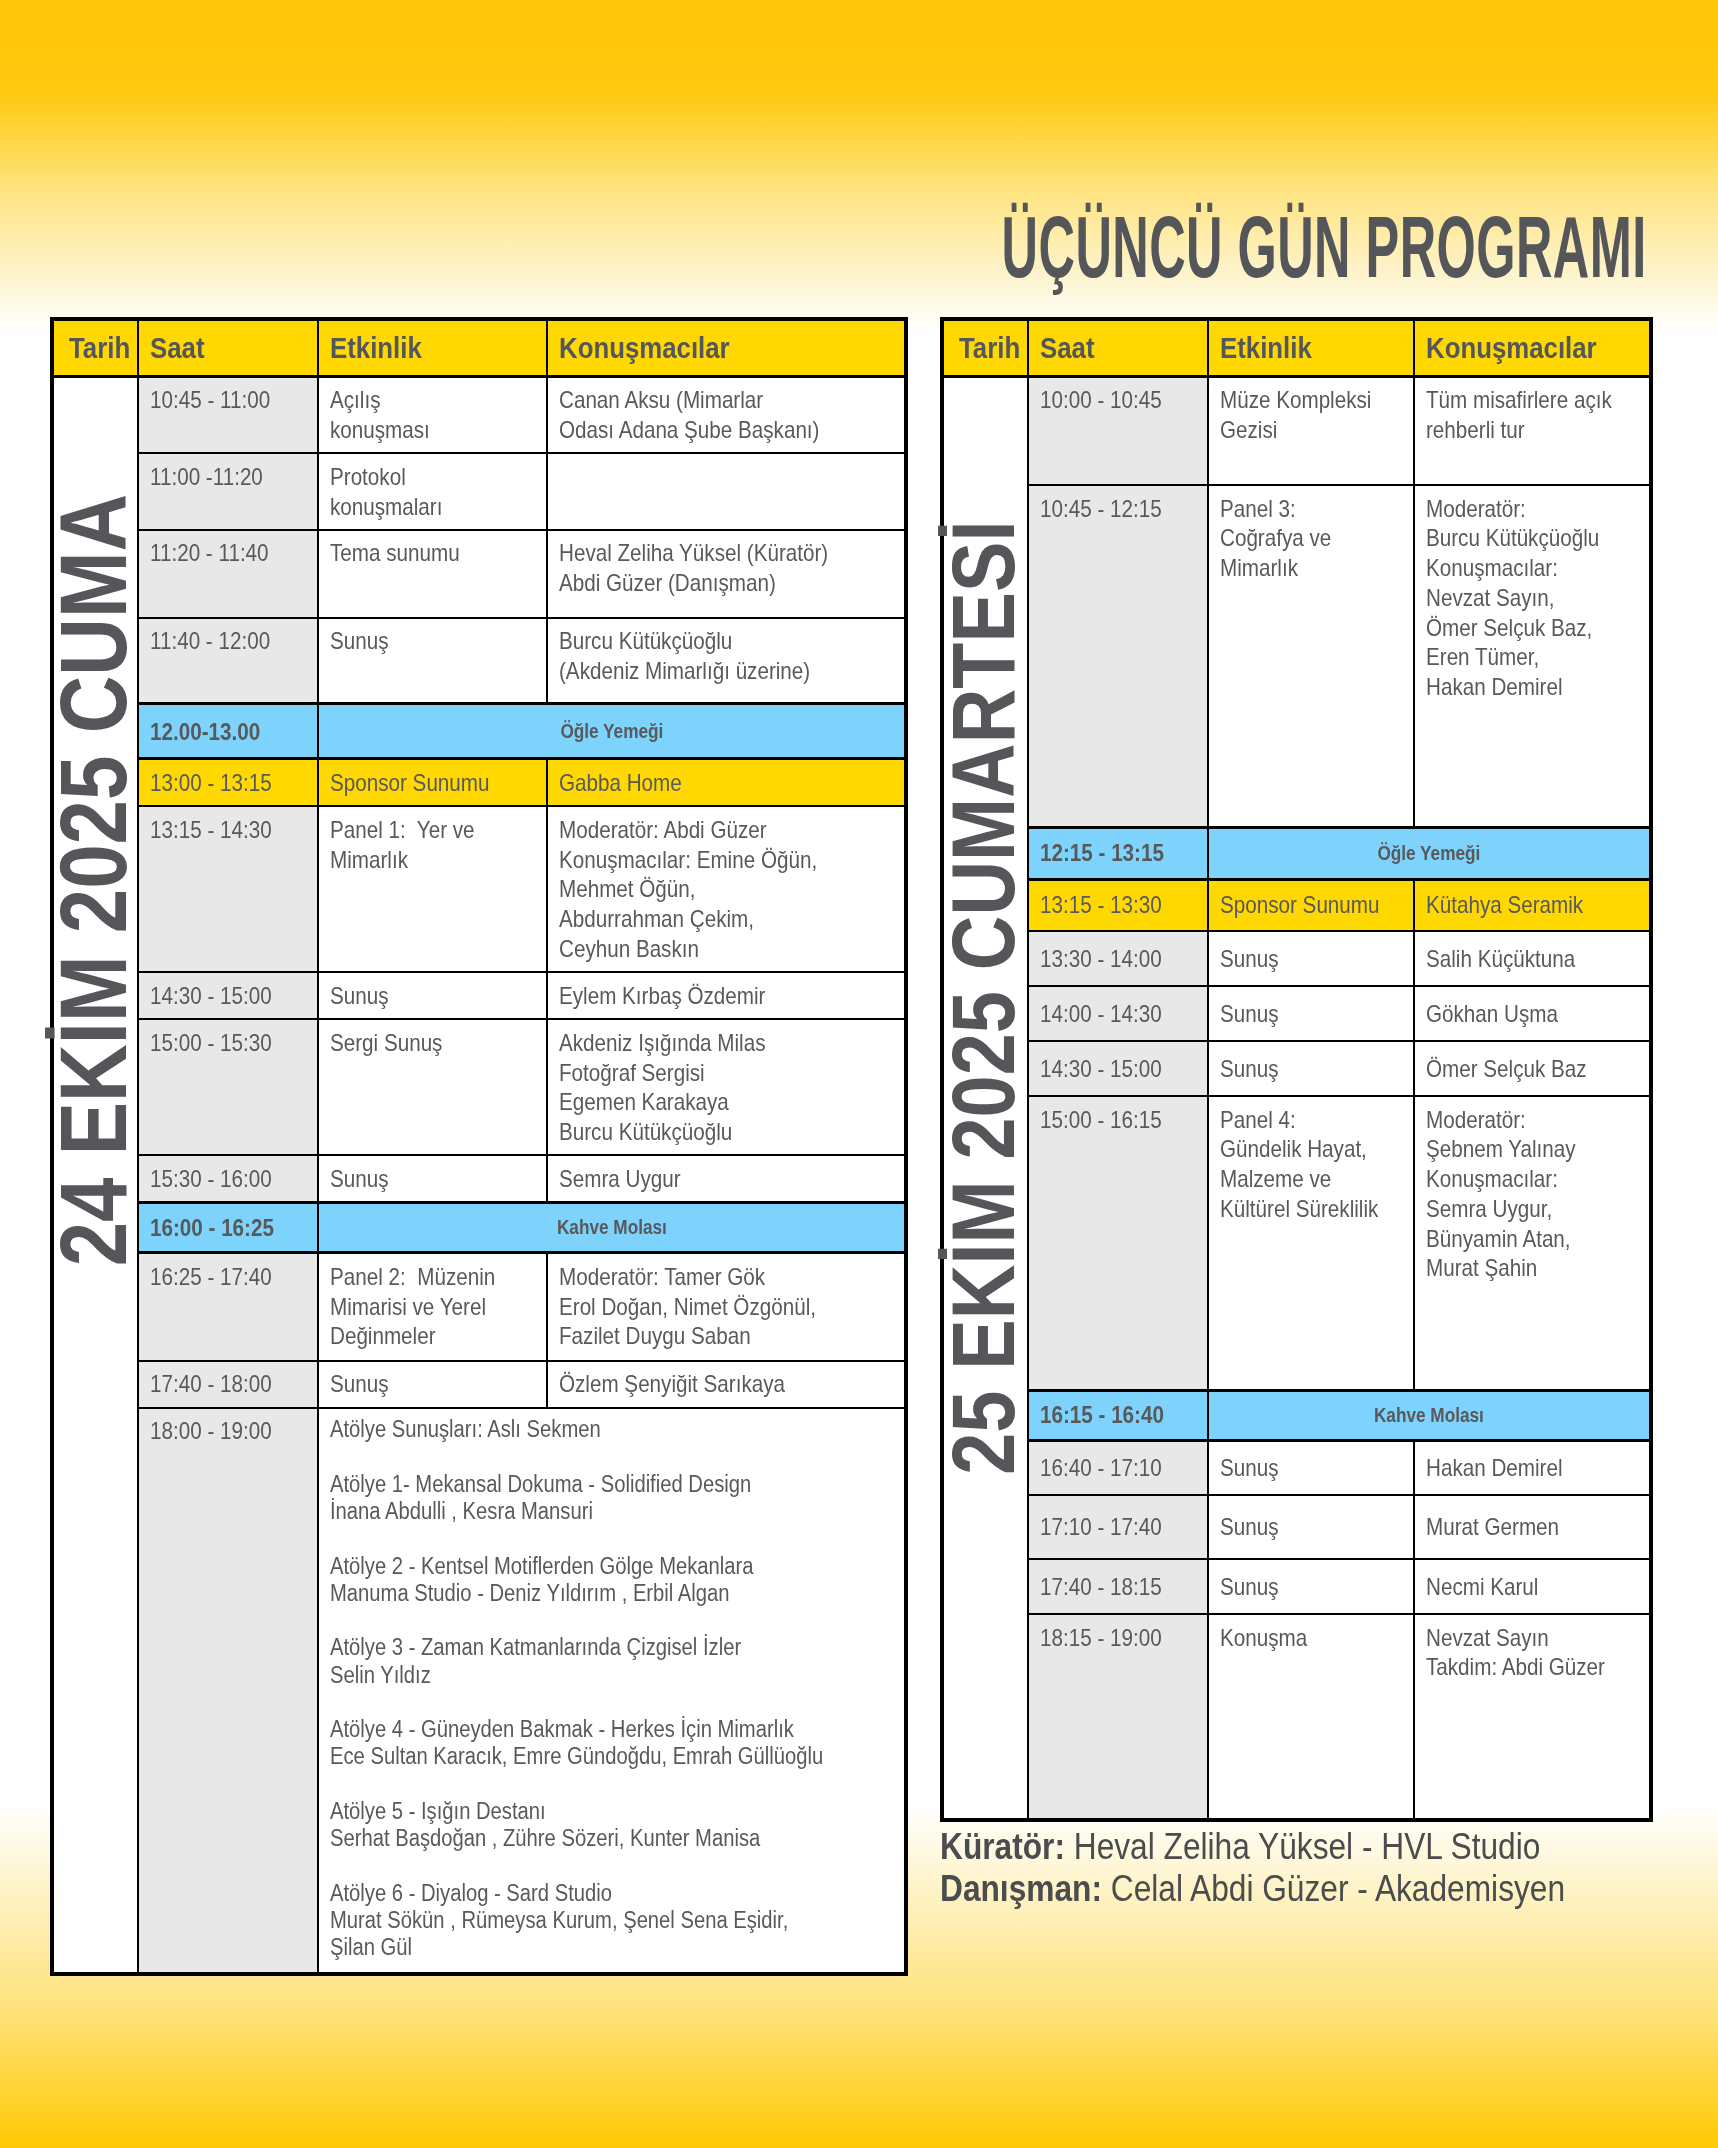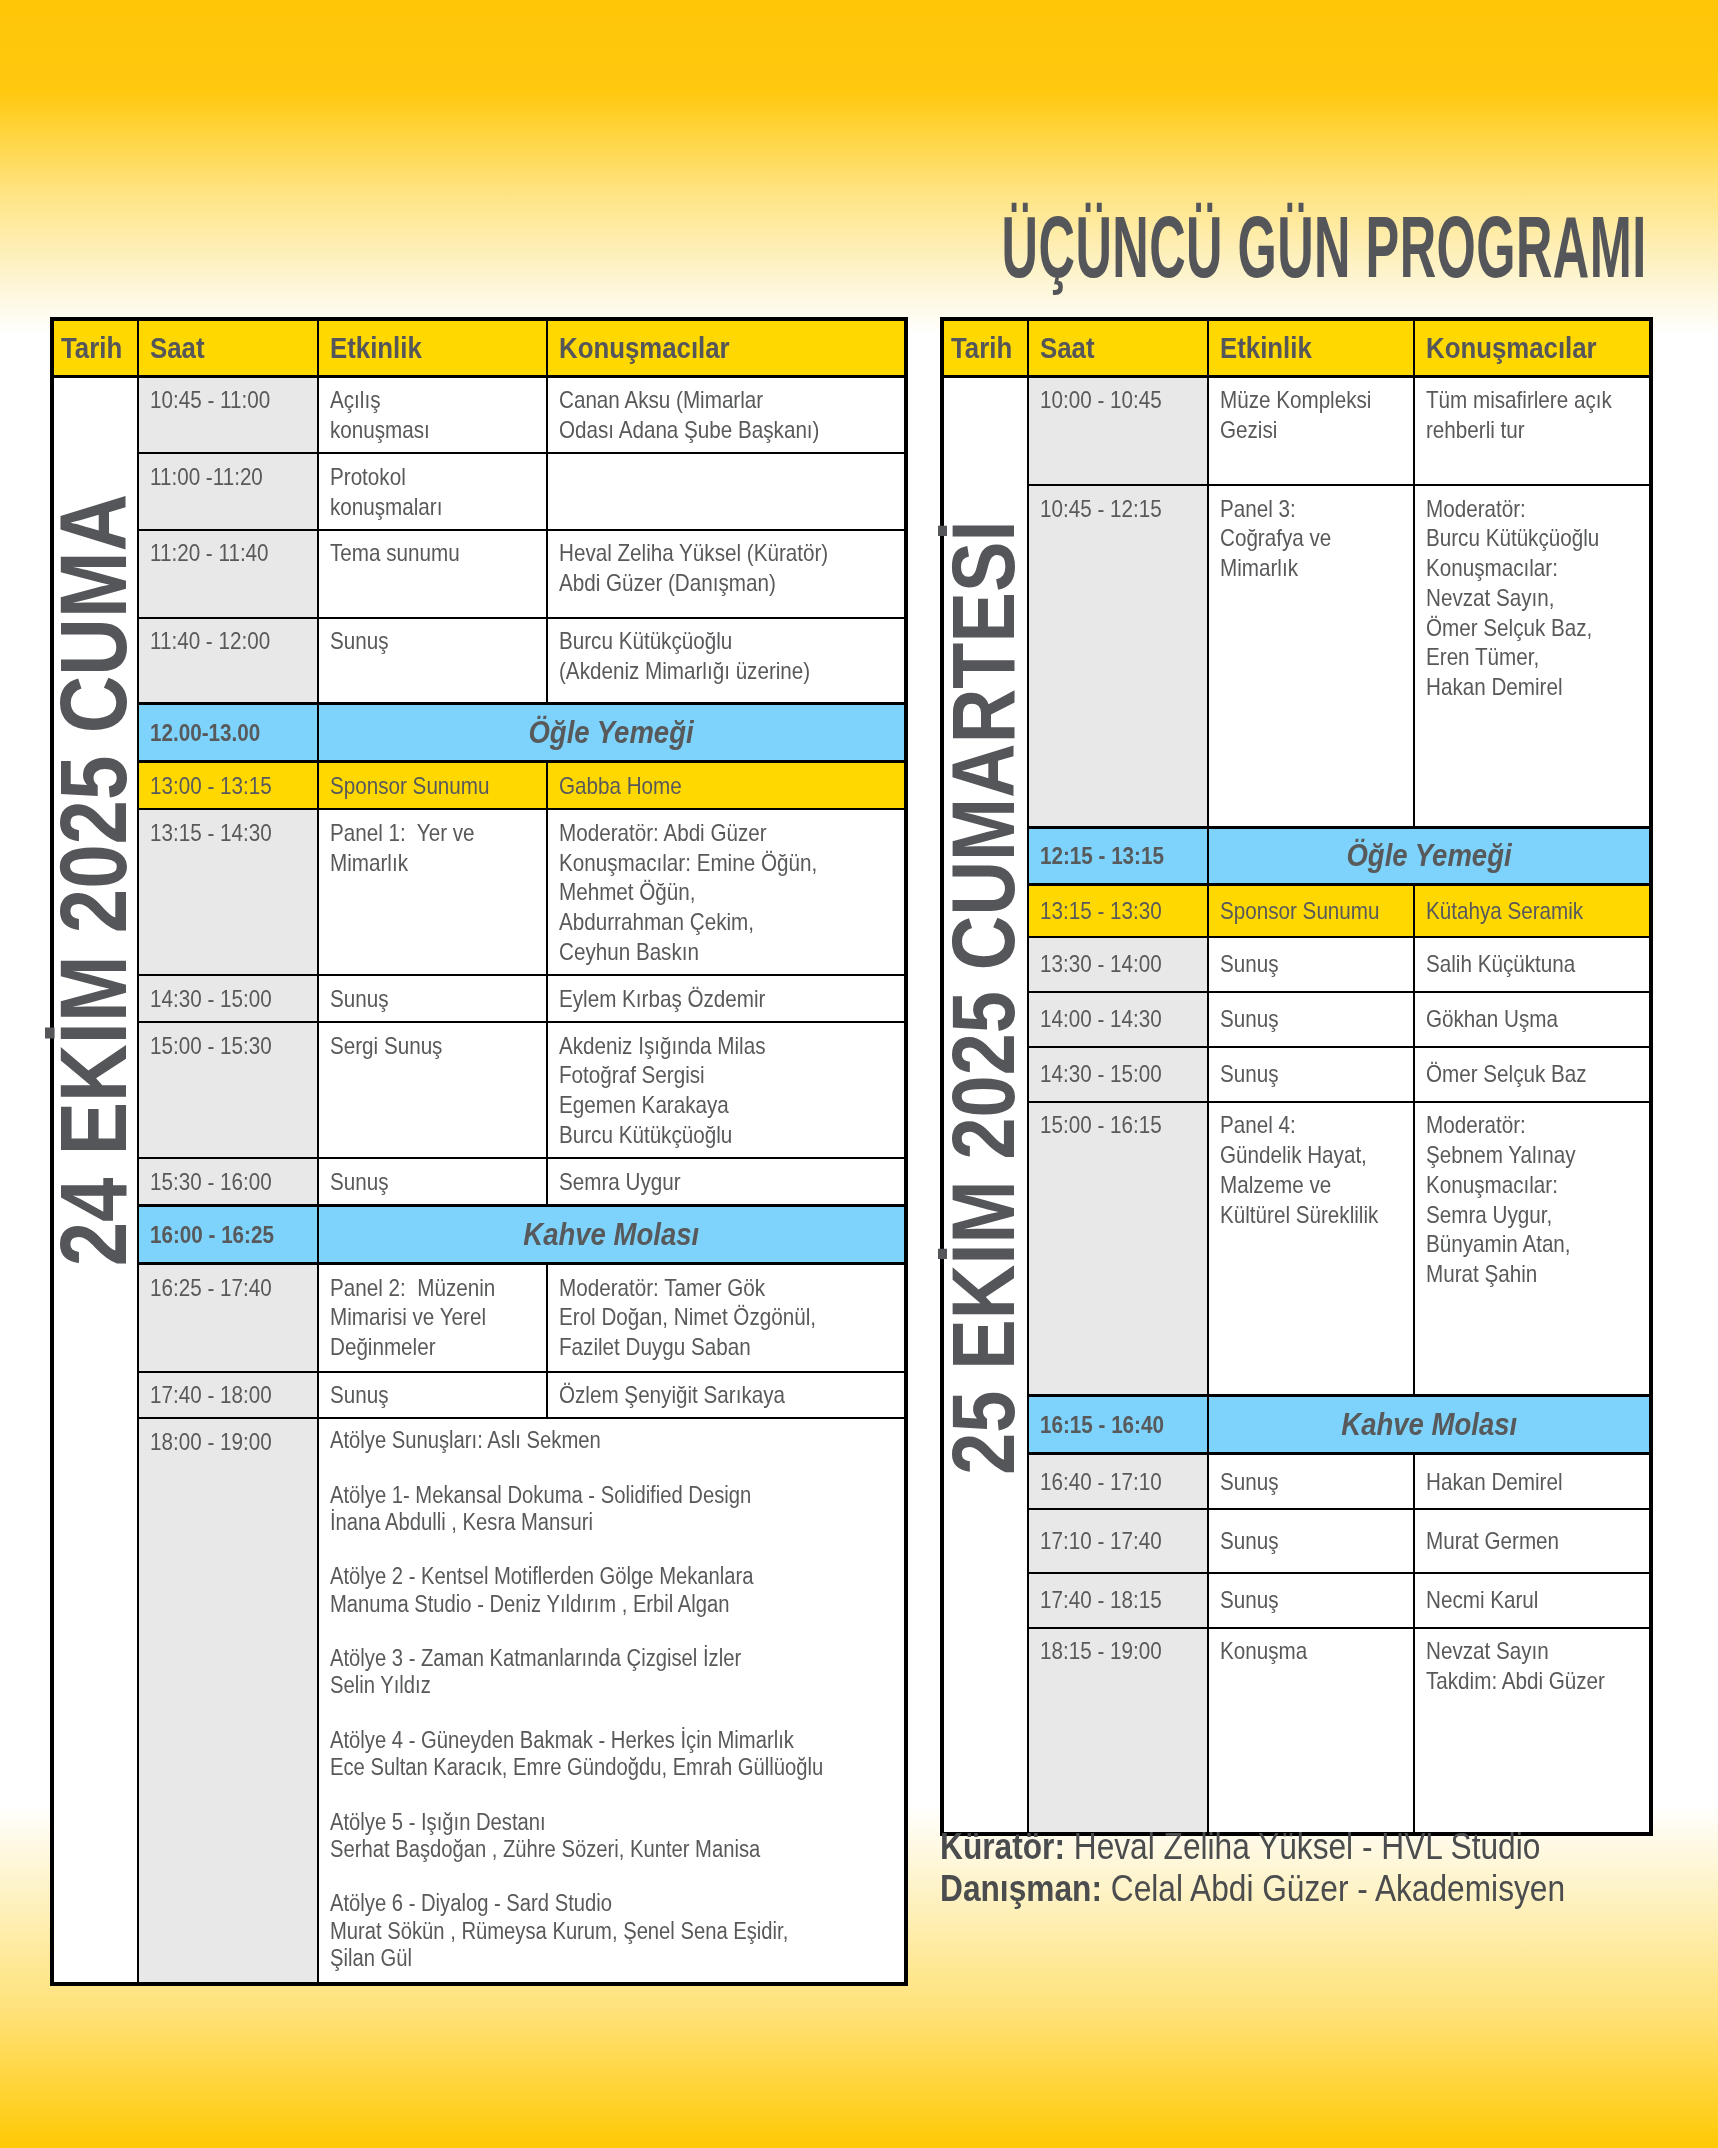--- a/index.html
+++ b/index.html
@@ -19,26 +19,26 @@
   #title-left  { left:134px;  width:587px; }
   #title-right { left:1015px; width:618px;align-items:flex-end; }
 
   
   table.program { position:absolute; border-collapse:collapse; table-layout:fixed; background:#ffffff; border:4.2px solid #000; }
   #table-left  { left:50px;   top:317px; width:854px; }
   #table-right { left:940px; top:317px; width:711px;  }
   table.program td { border:2.5px solid #000; padding:7.6px 11px; vertical-align:top; font-size:24px; line-height:1.24; overflow:hidden; }
   .cell { display:inline-block; white-space:pre; transform:scaleX(.86); transform-origin:0 0; }
   tr.hdr td { background:#ffd800; font-weight:bold; font-size:30px; vertical-align:middle; color:#55565a; border-bottom-width:3.4px; }
-  tr.hdr td.c-tarih { text-align:left; padding:7.6px 1.7px; }
+  tr.hdr td.c-tarih { text-align:right; padding:7.6px 1.7px; }
   td.saat { background:#e8e8e8; }
   td.tarih-col { background:#ffffff; padding:0; }
   tr.band td { background:#7dd3fc; vertical-align:middle; border-top-width:3.4px; border-bottom-width:3.4px; }
   tr.band td.saat { font-weight:bold; }
-  tr.band td.label { text-align:center; font-weight:bold; font-size:32px;font-style:italic; }
+  tr.band td.label { text-align:center; font-weight:bold; font-size:20px; }
   tr.band td.label .cell { transform-origin:center; }
   tr.sponsor td { background:#ffd800; vertical-align:middle; }
   tr.mid td { vertical-align:middle; }
   td.workshops .cell { font-size:23.5px; line-height:1.16; }
 
   
   .day-label { position:absolute; display:flex; align-items:center; justify-content:center; transform:rotate(-90deg); pointer-events:none; }
   .day-label .d-inner { font-weight:bold; color:#55565a; white-space:nowrap; transform:scaleX(.85); transform-origin:center; }
   #day-left  { left:-393px; top:837px;  width:973px; height:86px; }
   #day-left .d-inner  { font-size:94px; }

